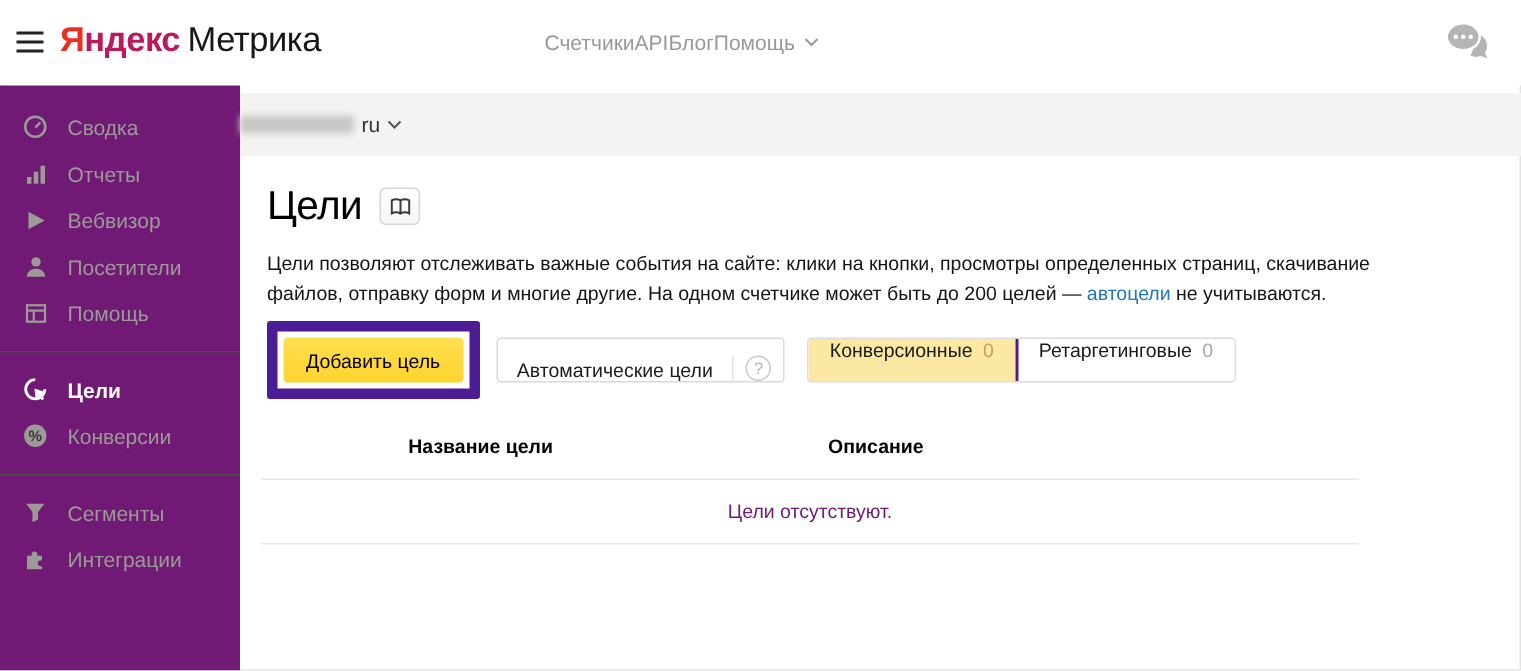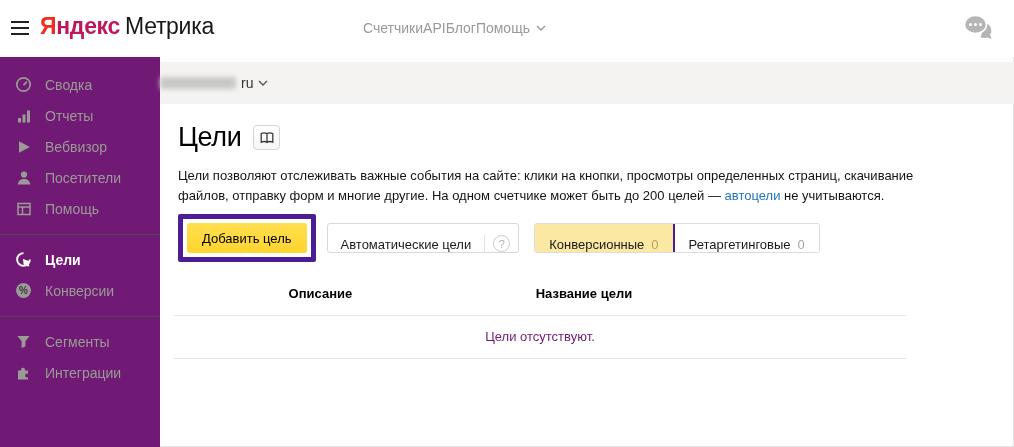--- a/index.html
+++ b/index.html
@@ -35,30 +35,30 @@
   .crumb-counter { display:flex; align-items:center; gap:6px; margin-left:57px; color:#b3b3b3; }
   
   .content { position:absolute; left:160px; top:104px; width:854px; padding:18px 0 0 18px; }
   .title-row { display:flex; align-items:center; gap:12px; }
   .page-title { font-size:27px; font-weight:400; color:#000; letter-spacing:-0.4px; }
   .book-btn { width:27px; height:25px; border:1px solid #d5d5d5; border-radius:4px; background:linear-gradient(#fff,#f6f6f6); display:flex; align-items:center; justify-content:center; cursor:pointer; }
   .desc { margin-top:13px; font-size:13px; line-height:20px; color:#141414; width:758px; }
   .desc a { color:#2276bb; text-decoration:none; cursor:pointer; }
   
   .btn-row { margin-top:8px; display:flex; align-items:center; }
-  .annotation { border:5px solid #4c1d95; border-radius:2px; padding:4px; display:inline-flex;justify-content:center; }
+  .annotation { border:7px solid #4c1d95; border-radius:2px; padding:4px; display:inline-flex;justify-content:center; }
   .btn { height:30px; font-size:13px; display:inline-flex; align-items:center; white-space:nowrap; cursor:pointer; }
   .btn-yellow { background:linear-gradient(#ffdf4f,#ffd42e); border-radius:3px; padding:0 15px; color:#000; border:none; }
   .btn-group { display:inline-flex; border:1px solid #d9d9d9; border-radius:3px; background:#fff; margin-left:11px; height:30px;align-items:flex-end; }
   .seg { display:inline-flex; align-items:center; padding:0 13px; font-size:13px; color:#1a1a1a; cursor:pointer; }
   .seg + .seg { border-left:1px solid #e3e3e3; }
   .seg.q { padding:0 8px; }
   .qmark { width:17px; height:17px; border:1px solid #c9c9c9; border-radius:50%; color:#b3b3b3; font-size:11px; display:flex; align-items:center; justify-content:center; }
   .toggle-group { display:inline-flex; border:1px solid #dcdcdc; border-radius:3px; margin-left:15px; height:30px; overflow:hidden; }
-  .toggle { display:inline-flex; align-items:flex-end; gap:7px; padding:0 14px; font-size:13px; cursor:pointer; background:#fff; }
+  .toggle { display:inline-flex; align-items:flex-start; gap:7px; padding:0 14px; font-size:13px; cursor:pointer; background:#fff; }
   .toggle + .toggle { border-left:2px solid #4c1d95; }
   .toggle.selected { background:#fbe8a3; }
   .count { font-size:13px; }
   .count.gold { color:#c09f56; }
   .count.gray { color:#a6a6a6; }
   
   .goal-table { margin-top:24px; width:732px; margin-left:-4px; }
   .thead { display:grid; grid-template-columns:40% 32% 28%; padding-bottom:14px; border-bottom:1px solid #e8e8e8; }
   .th { text-align:center; font-size:13px; font-weight:700; color:#000; }
   .empty-row { text-align:center; padding:13px 0 14px 0; font-size:13px; color:#701a75; border-bottom:1px solid #e8e8e8; }
@@ -223,18 +223,18 @@
       </span>
       <span class="toggle">
         <span>Ретаргетинговые</span>
         <span class="count gray">0</span>
       </span>
     </span>
   </div>
 
   <div class="goal-table">
     <div class="thead">
+      <span class="th">Название цели</span>
       <span class="th">Описание</span>
-      <span class="th">Название цели</span>
     </div>
     <div class="empty-row">Цели отсутствуют.</div>
   </div>
 </div>
 
 </body></html>

